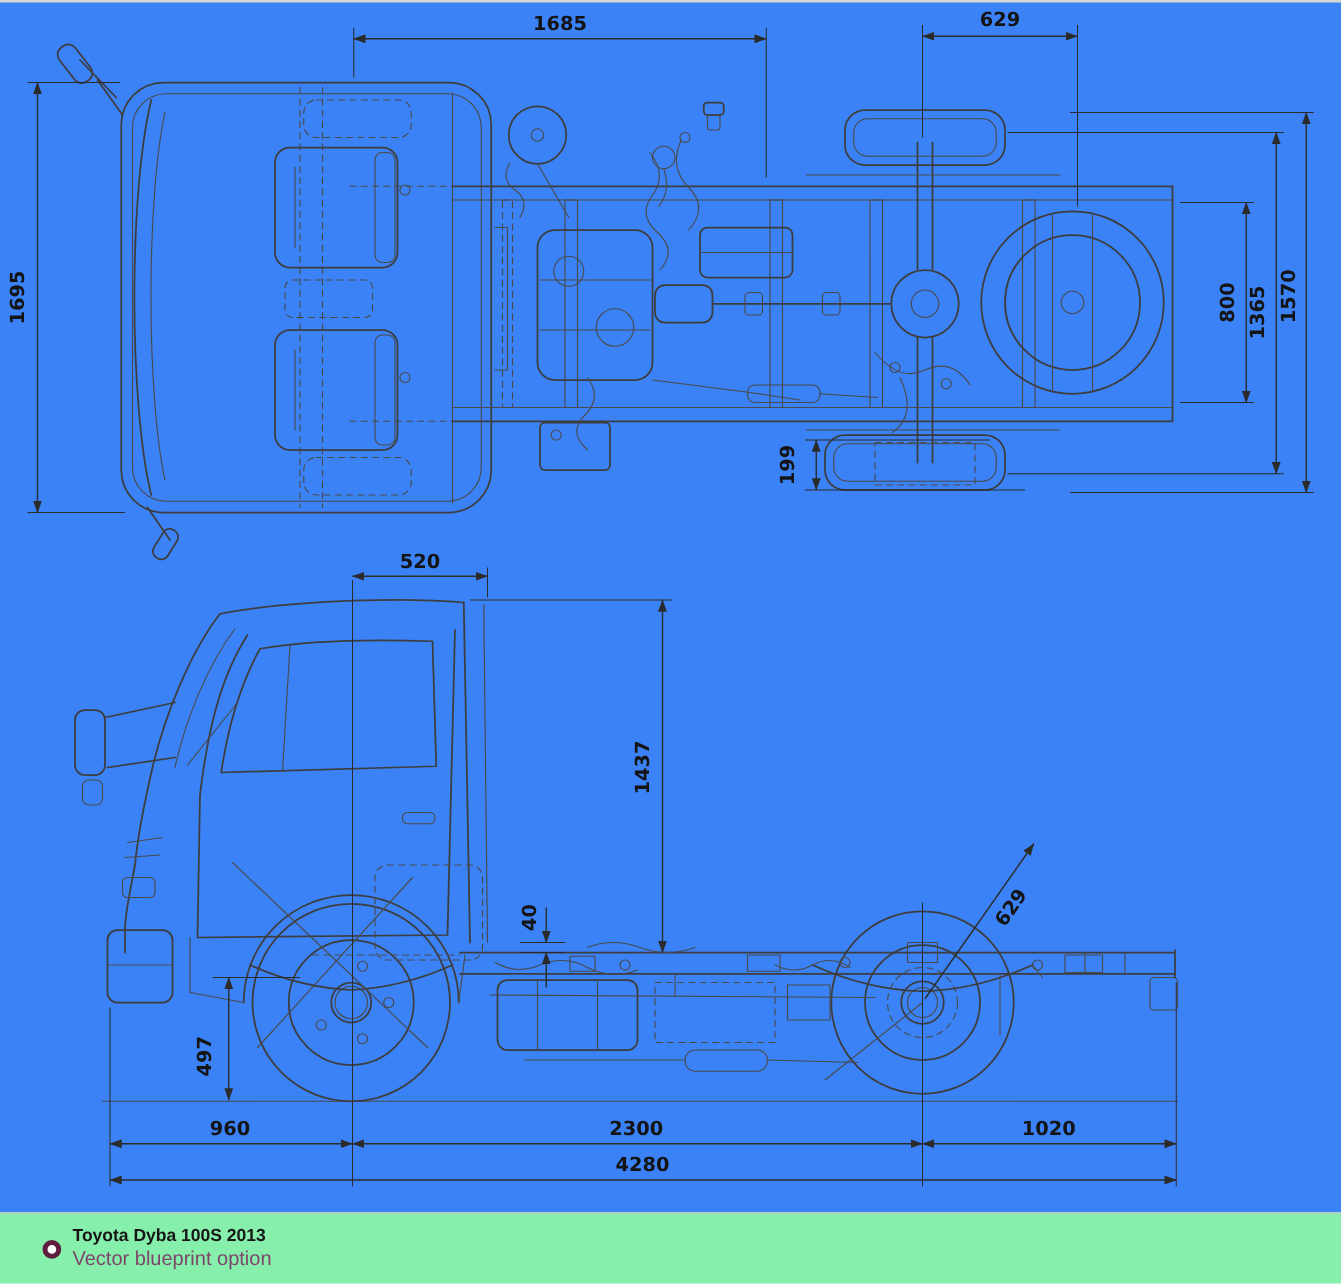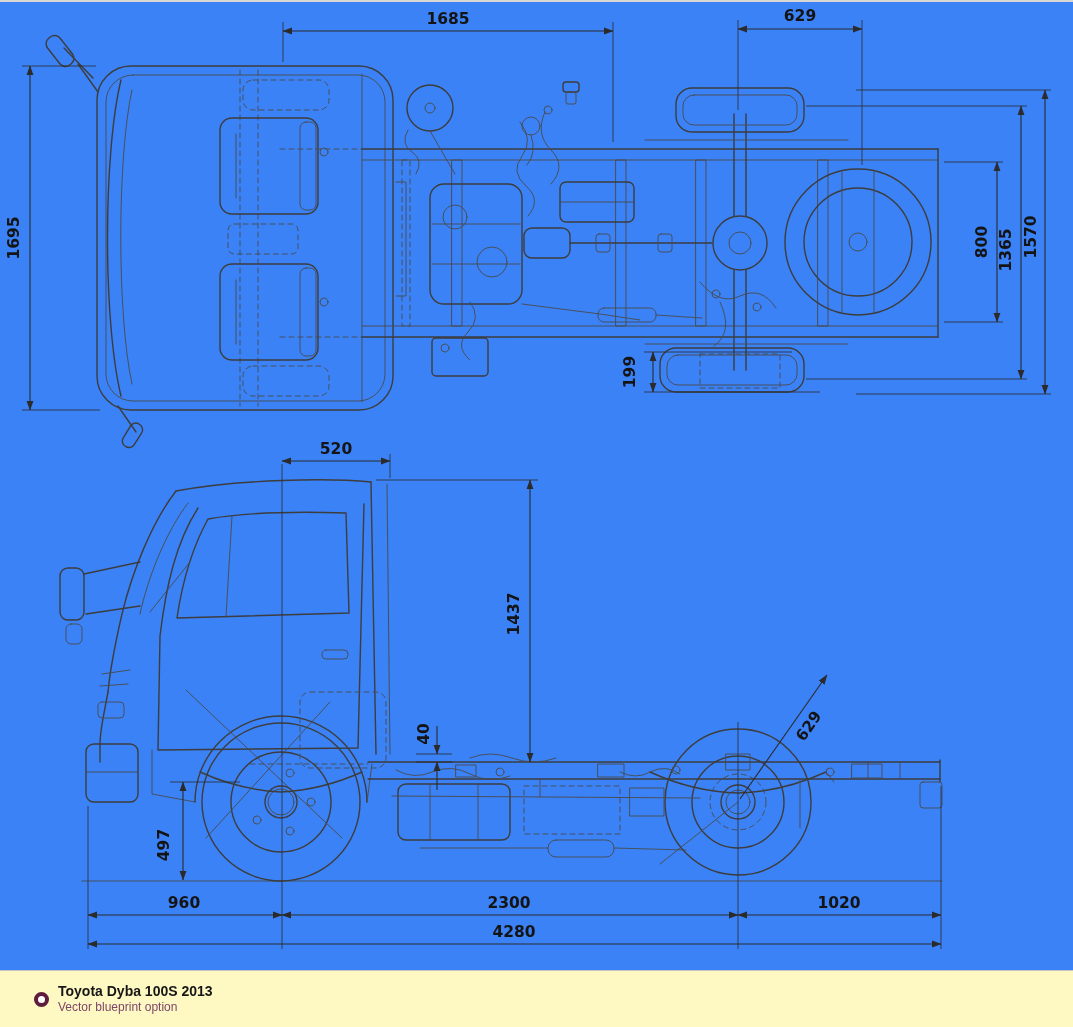--- a/index.html
+++ b/index.html
@@ -21,33 +21,33 @@
   .ln2  { fill: none; stroke: #4a4a4a; stroke-width: 0.9; stroke-linecap: round; stroke-linejoin: round; }
   .dash { stroke-dasharray: 5 4; }
   .dim  { fill: none; stroke: #2b2b2b; stroke-width: 1.1; }
   .ext  { fill: none; stroke: #2b2b2b; stroke-width: 0.8; }
   .dimtxt {
     font-family: "DejaVu Sans", "Liberation Sans", sans-serif;
     font-size: 15.5px; font-weight: 600; fill: #141414;
   }
   .footer {
     flex: 1 1 auto;
-    background: #fef9c3;
+    background: #86efac;
     border-top: 1px solid #c8c6c3;
     display: flex; align-items: center;
     padding-left: 34px; box-sizing: border-box;
   }
   .bullet {
     width: 7px; height: 7px; border-radius: 50%;
     background: #ffffff; border: 4px solid #5f1d3d;
     display: inline-block; margin-right: 9px; flex: 0 0 auto;
   }
   .cap { display: flex; flex-direction: column; line-height: 1.25; }
   .cap-title { font-size: 14px; font-weight: bold; color: #161616; }
-  .cap-sub { font-size: 12px; color: #7d4569; text-decoration: none; cursor: pointer; }
+  .cap-sub { font-size: 16px; color: #7d4569; text-decoration: none; cursor: pointer; text-align: right; }
 </style>
 </head>
 <body>
 
 <div class="page">
   <div class="canvas">
     <svg width="1073" height="966" viewBox="0 0 1073 966">
       <defs>
         <marker id="ar" viewBox="0 0 10 10" markerWidth="9" markerHeight="9" refX="9.5" refY="5" orient="auto-start-reverse">
           <path d="M0,1.4 L10,5 L0,8.6 Z" fill="#2b2b2b"></path>

